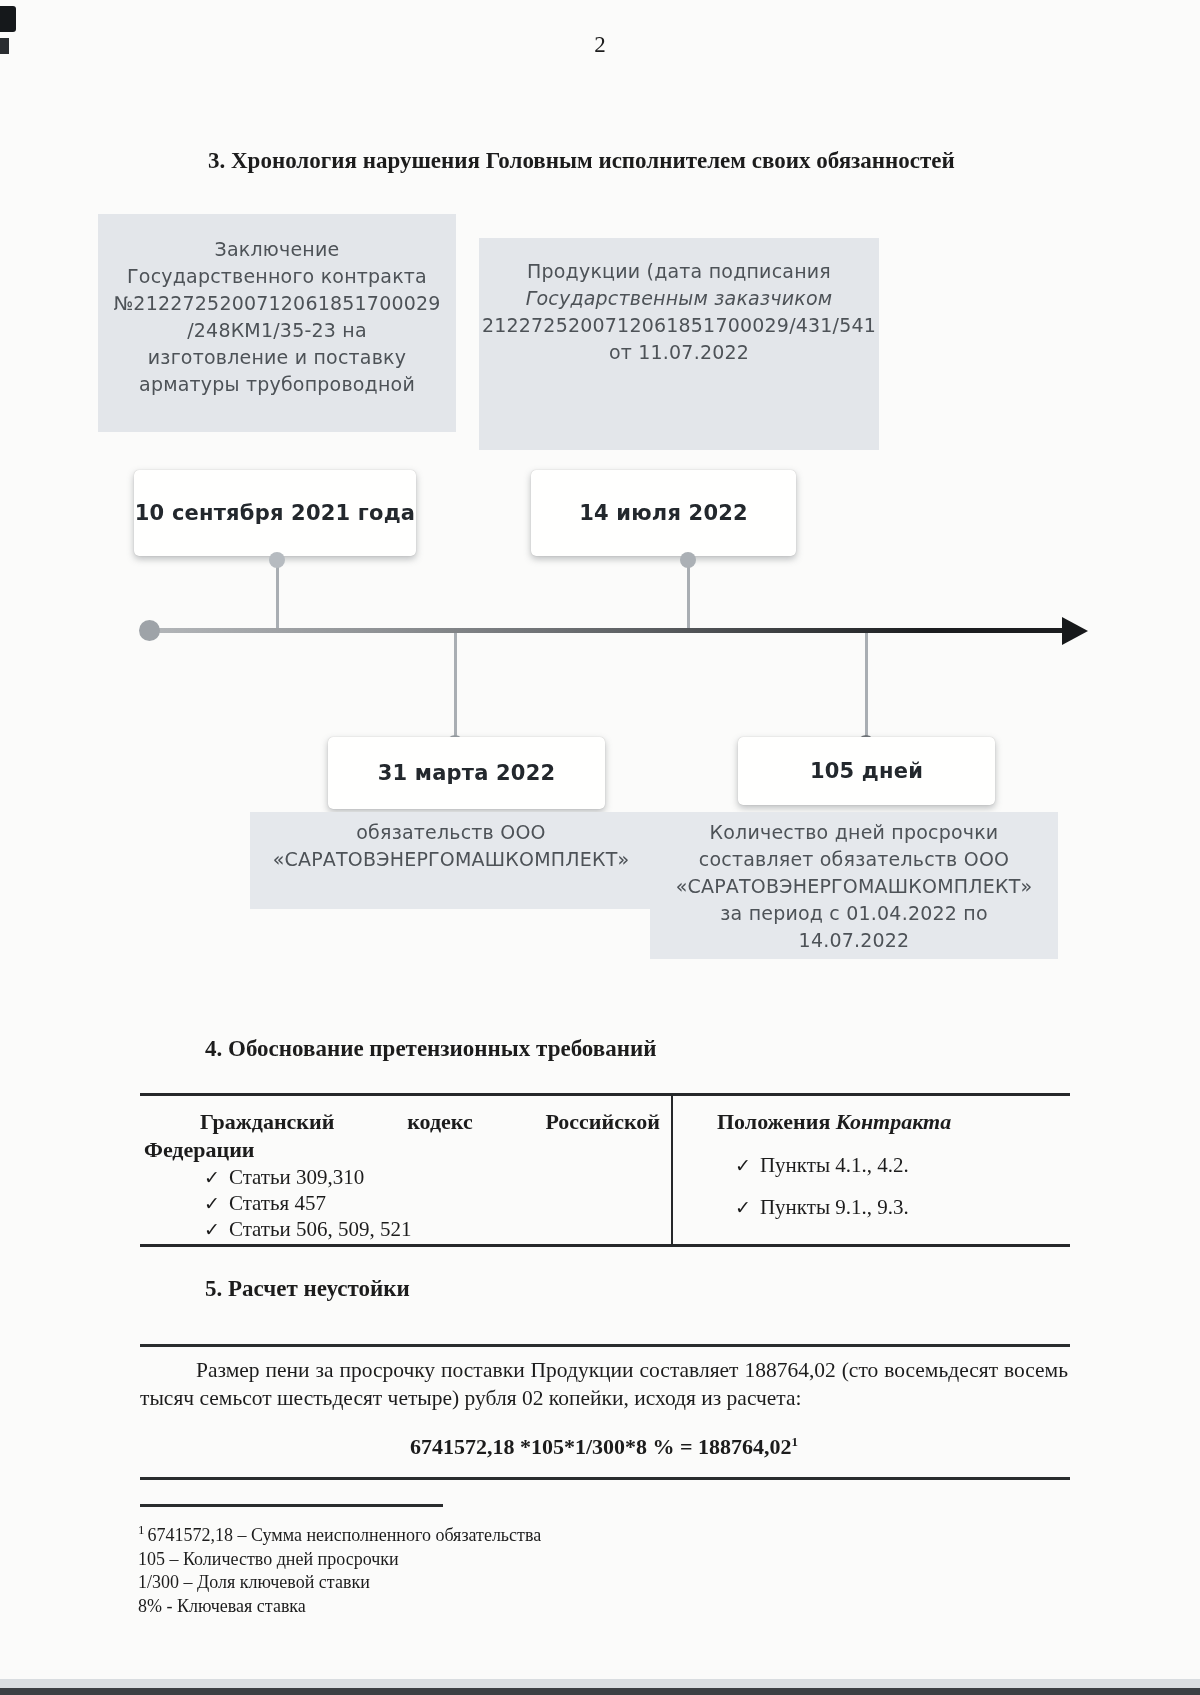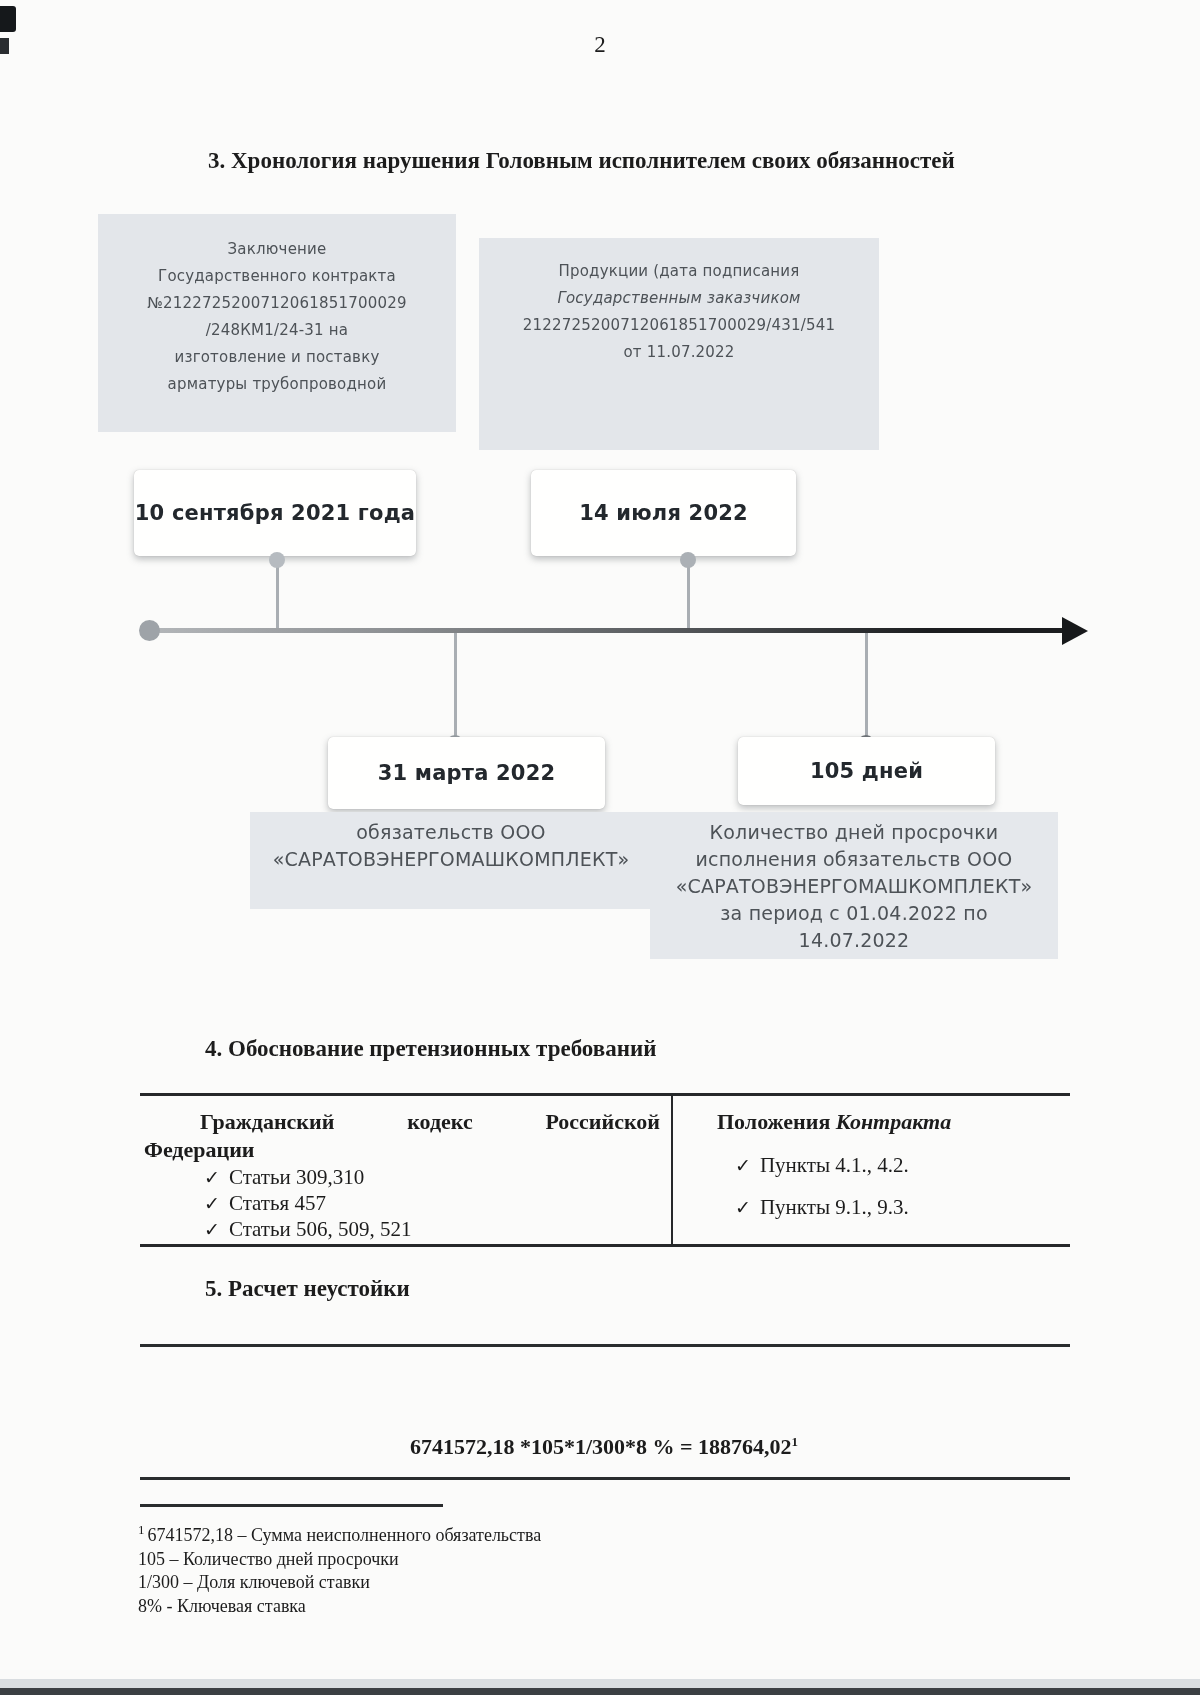--- a/index.html
+++ b/index.html
@@ -17,21 +17,21 @@
   
   .page-num{position:absolute;top:32px;left:0;right:0;text-align:center;font-size:23px;}
   .h{position:absolute;font-weight:bold;font-size:23px;white-space:nowrap;}
   .h3{left:208px;top:148px;}
   .h4{left:205px;top:1036px;}
   .h5{left:205px;top:1276px;}
 
   
   .g-sans{font-family:"DejaVu Sans","Liberation Sans",sans-serif;letter-spacing:.2px;}
   .gbox{position:absolute;background:#e3e6ea;color:#4d5257;text-align:center;
-        font-size:15px;line-height:27px;}
+        font-size:19px;line-height:27px;}
   .gbox1{left:98px;top:214px;width:358px;height:196px;padding-top:22px;}
   .gbox2{left:479px;top:238px;width:400px;height:192px;padding-top:20px;}
   .gdesc{position:absolute;background:#e5e8ec;color:#4d5257;text-align:center;
          font-size:19px;line-height:27px;padding-top:7px;}
   .gdesc1{left:250px;top:812px;width:402px;height:90px;}
   .gdesc2{left:650px;top:812px;width:408px;height:140px;}
   .italic{font-style:italic;text-align:center;}
   .underline{text-decoration:underline;}
 
   .wbox{position:absolute;background:#fffffe;border-radius:5px;
@@ -99,21 +99,21 @@
   <div class="page-num">2</div>
 
   <div class="h h3">3.  Хронология нарушения Головным исполнителем своих обязанностей</div>
 
   <div>
 
     <div class="gbox gbox1 g-sans">
       <div>Заключение</div>
       <div>Государственного контракта</div>
       <div>№2122725200712061851700029</div>
-      <div>/248КМ1/24-31 на</div>
+      <div>/248КМ1/35-23 на</div>
       <div>изготовление и поставку</div>
       <div>арматуры трубопроводной</div>
     </div>
 
     <div class="gbox gbox2 g-sans">
       <div>Продукции (дата подписания</div>
       <div class="italic">Государственным заказчиком</div>
       <div>2122725200712061851700029/431/541</div>
       <div>от 11.07.2022</div>
     </div>
@@ -135,21 +135,21 @@
 
     <div class="wbox wbox3 g-sans">31 марта 2022</div>
     <div class="wbox wbox4 g-sans">105 дней</div>
 
     <div class="gdesc gdesc1 g-sans">
       <div>обязательств ООО</div>
       <div>«САРАТОВЭНЕРГОМАШКОМПЛЕКТ»</div>
     </div>
     <div class="gdesc gdesc2 g-sans">
       <div>Количество дней просрочки</div>
-      <div>исполнения обязательств ООО</div>
+      <div>составляет обязательств ООО</div>
       <div>«САРАТОВЭНЕРГОМАШКОМПЛЕКТ»</div>
       <div>за период с 01.04.2022 по</div>
       <div>14.07.2022</div>
     </div>
   </div>
 
   <div class="h h4">4.  Обоснование претензионных требований</div>
 
   <div class="law-table">
     <div class="law-divider"></div>
@@ -182,20 +182,21 @@
       </div>
       <div class="chk-item">
         <span class="check">✓</span><span>Пункты 9.1., 9.3.</span>
       </div>
     </div>
   </div>
 
   <div class="h h5">5.  Расчет неустойки</div>
 
   <div class="rule ruleA"></div>
+  <div class="para">Размер пени за просрочку поставки Продукции составляет 188764,02 (сто восемьдесят восемь тысяч семьсот шестьдесят четыре) рубля 02 копейки, исходя из расчета:</div>
   <div class="formula">
     <span>6741572,18 *105*1/300*8 % = 188764,02</span><sup>1</sup>
   </div>
   <div class="rule ruleB"></div>
 
   <div class="rule rule-fn"></div>
   <div class="footnotes">
     <div class="fn">
       <sup>1</sup><span>6741572,18 – Сумма неисполненного обязательства</span>
     </div>

